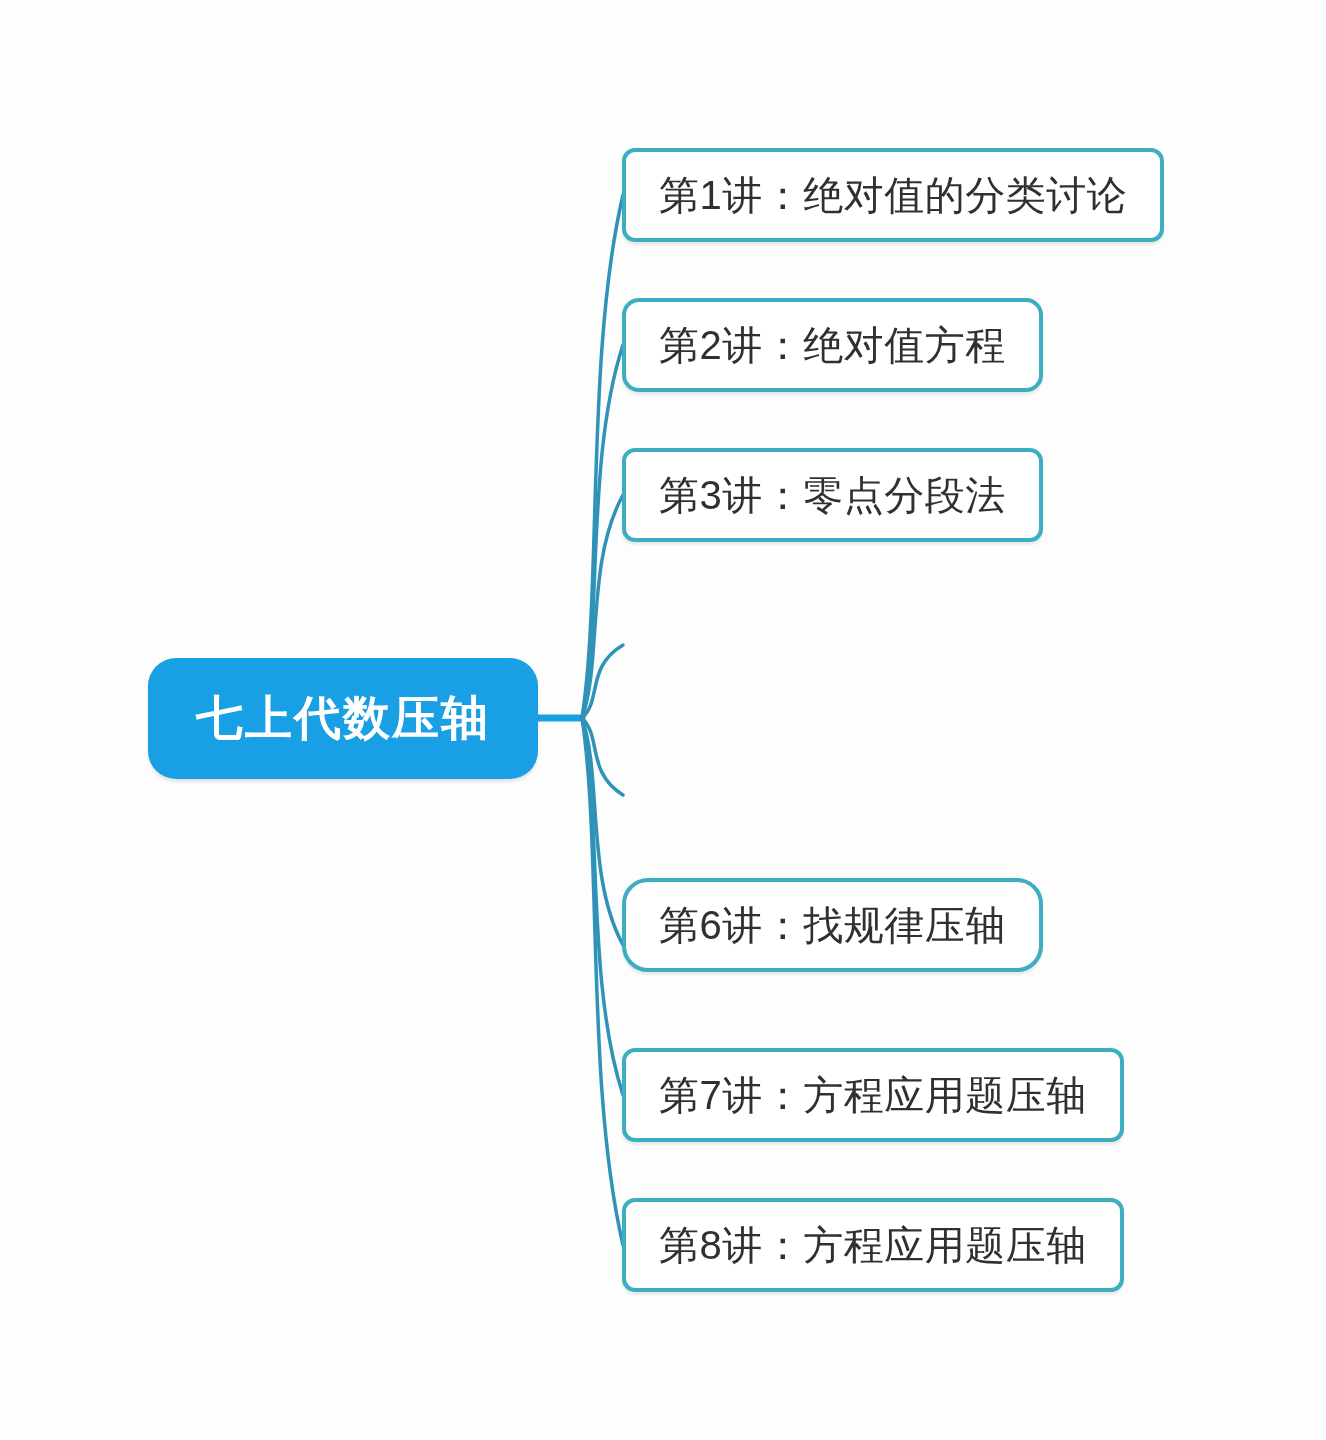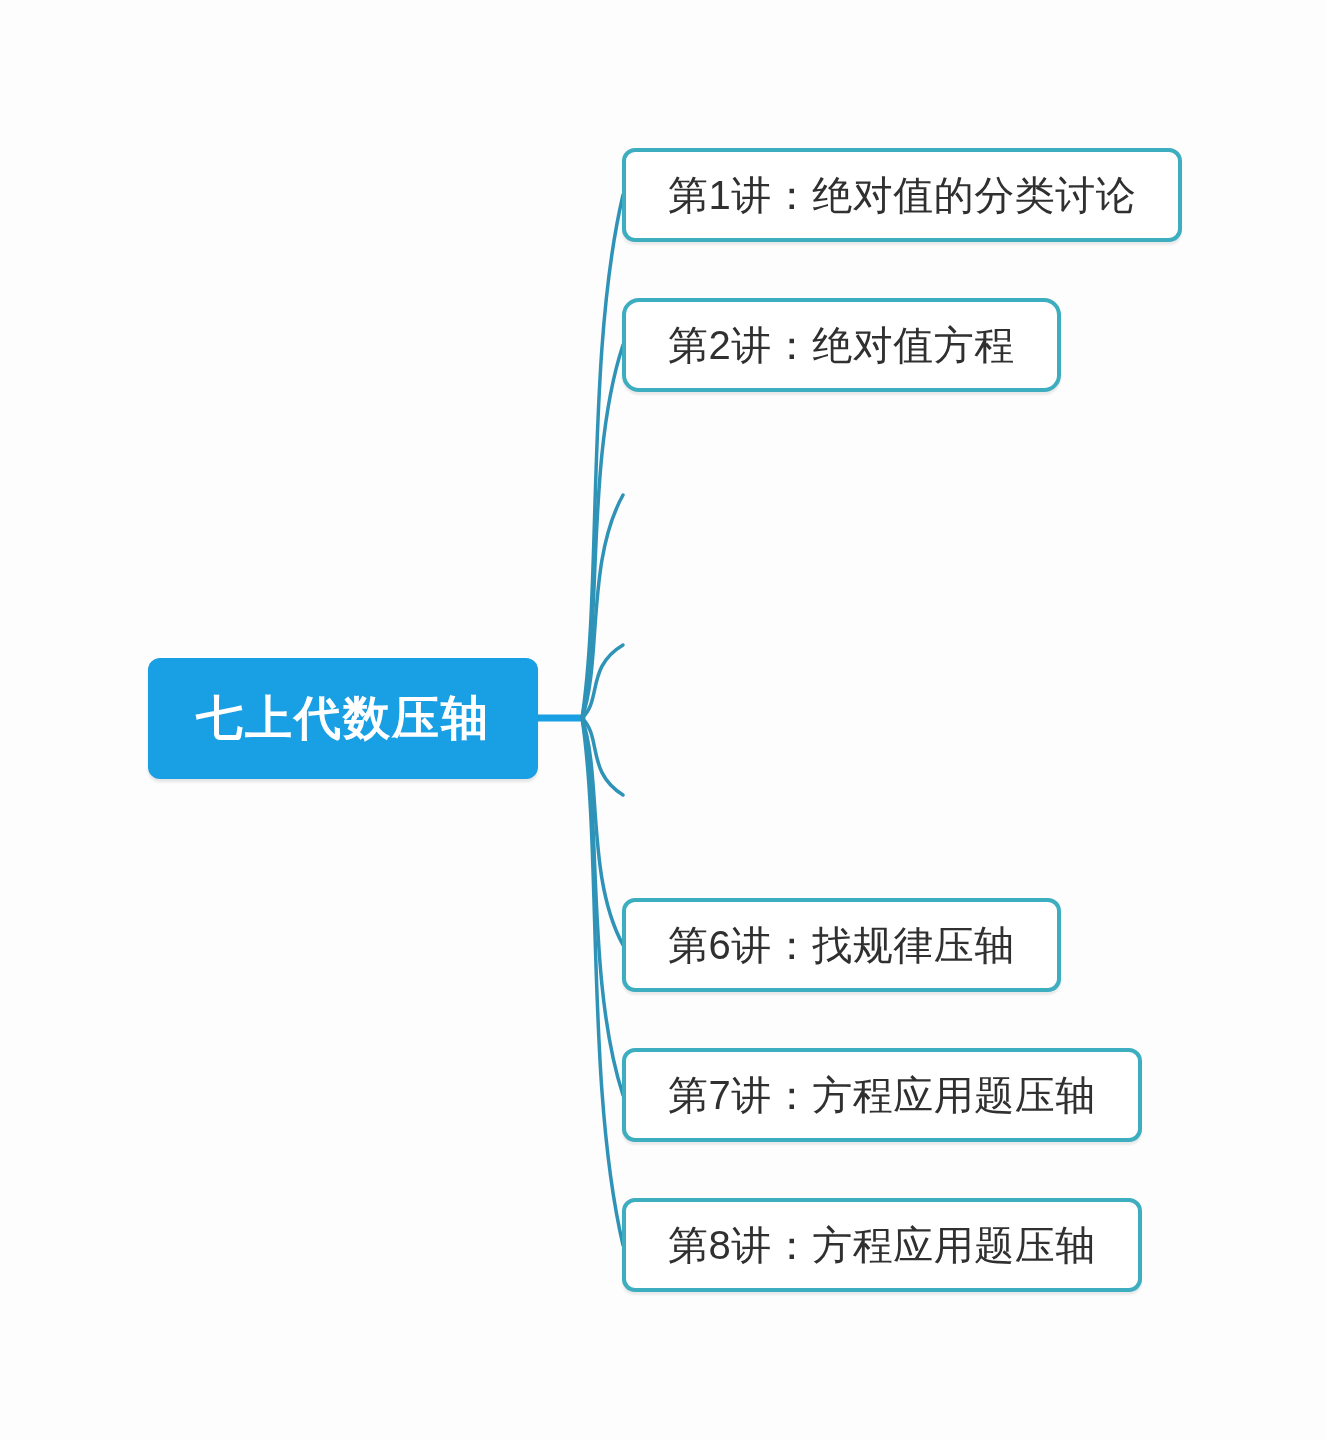--- a/index.html
+++ b/index.html
@@ -28,21 +28,21 @@
     height: 1440px;
     pointer-events: none;
   }
   .root-node {
     position: absolute;
     left: 148px;
     top: 658px;
     width: 390px;
     height: 121px;
     background: var(--root-fill, #189fe4);
-    border-radius: 12px;
+    border-radius: 28px;
     display: flex;
     align-items: center;
     justify-content: center;
     box-shadow: 0 3px 3px rgba(0,0,0,0.10);
     cursor: pointer;
   }
   .root-node .root-label {
     color: var(--root-text, #ffffff);
     font-size: 47px;
     font-weight: bold;
@@ -51,21 +51,21 @@
   }
   .branch-node {
     position: absolute;
     left: 622px;
     height: 94px;
     background: var(--branch-fill, #ffffff);
     border: 4px solid var(--branch-border, #3dadc0);
     border-radius: 13px;
     display: flex;
     align-items: center;
-    padding: 0 42px;
+    padding: 0 33px;
     box-sizing: border-box;
     box-shadow: 0 3px 2px rgba(0,0,0,0.08);
     cursor: pointer;
   }
   .branch-node .branch-label {
     color: var(--branch-text, #303030);
     font-size: 40px;
     font-weight: 400;
     white-space: nowrap;
     letter-spacing: 0.5px;
@@ -91,21 +91,24 @@
   <div class="root-node">
     <span class="root-label">七上代数压轴</span>
   </div>
 
   <div class="branch-node" style="top: 148px;">
     <span class="branch-label">第1讲：绝对值的分类讨论</span>
   </div>
   <div class="branch-node" style="top: 298px; border-radius: 17px;">
     <span class="branch-label">第2讲：绝对值方程</span>
   </div>
-  <div class="branch-node" style="top: 898px;">
+  <div class="branch-node" style="top: 448px;">
+    <span class="branch-label">第3讲：零点分段法</span>
+  </div>
+  <div class="branch-node" style="top: 878px; border-radius: 26px;">
     <span class="branch-label">第6讲：找规律压轴</span>
   </div>
   <div class="branch-node" style="top: 1048px;">
     <span class="branch-label">第7讲：方程应用题压轴</span>
   </div>
   <div class="branch-node" style="top: 1198px;">
     <span class="branch-label">第8讲：方程应用题压轴</span>
   </div>
 
 </div>

